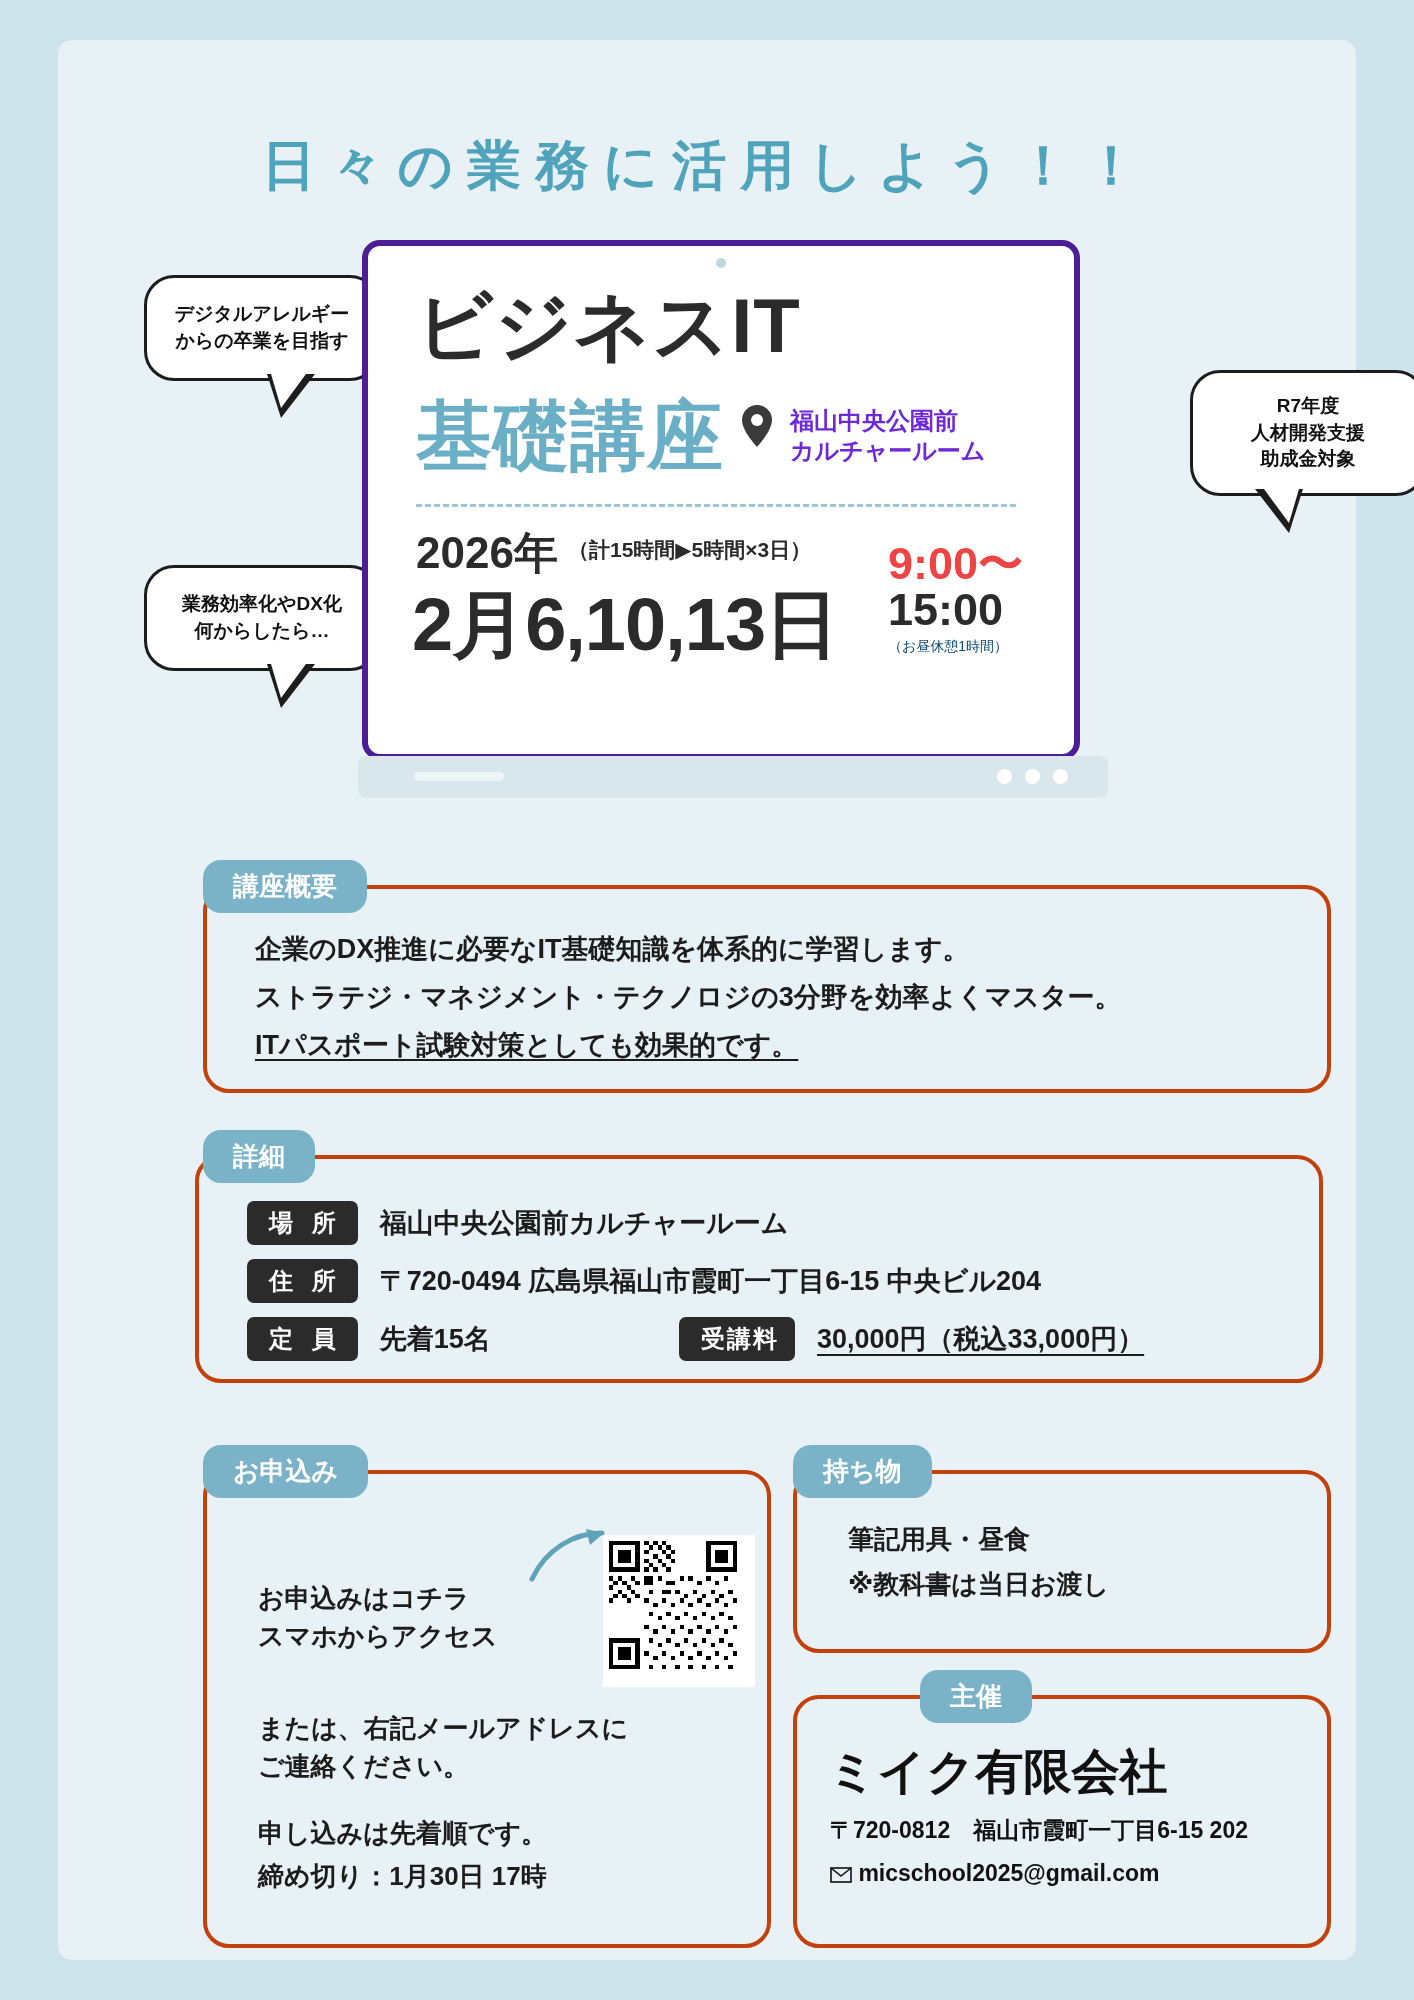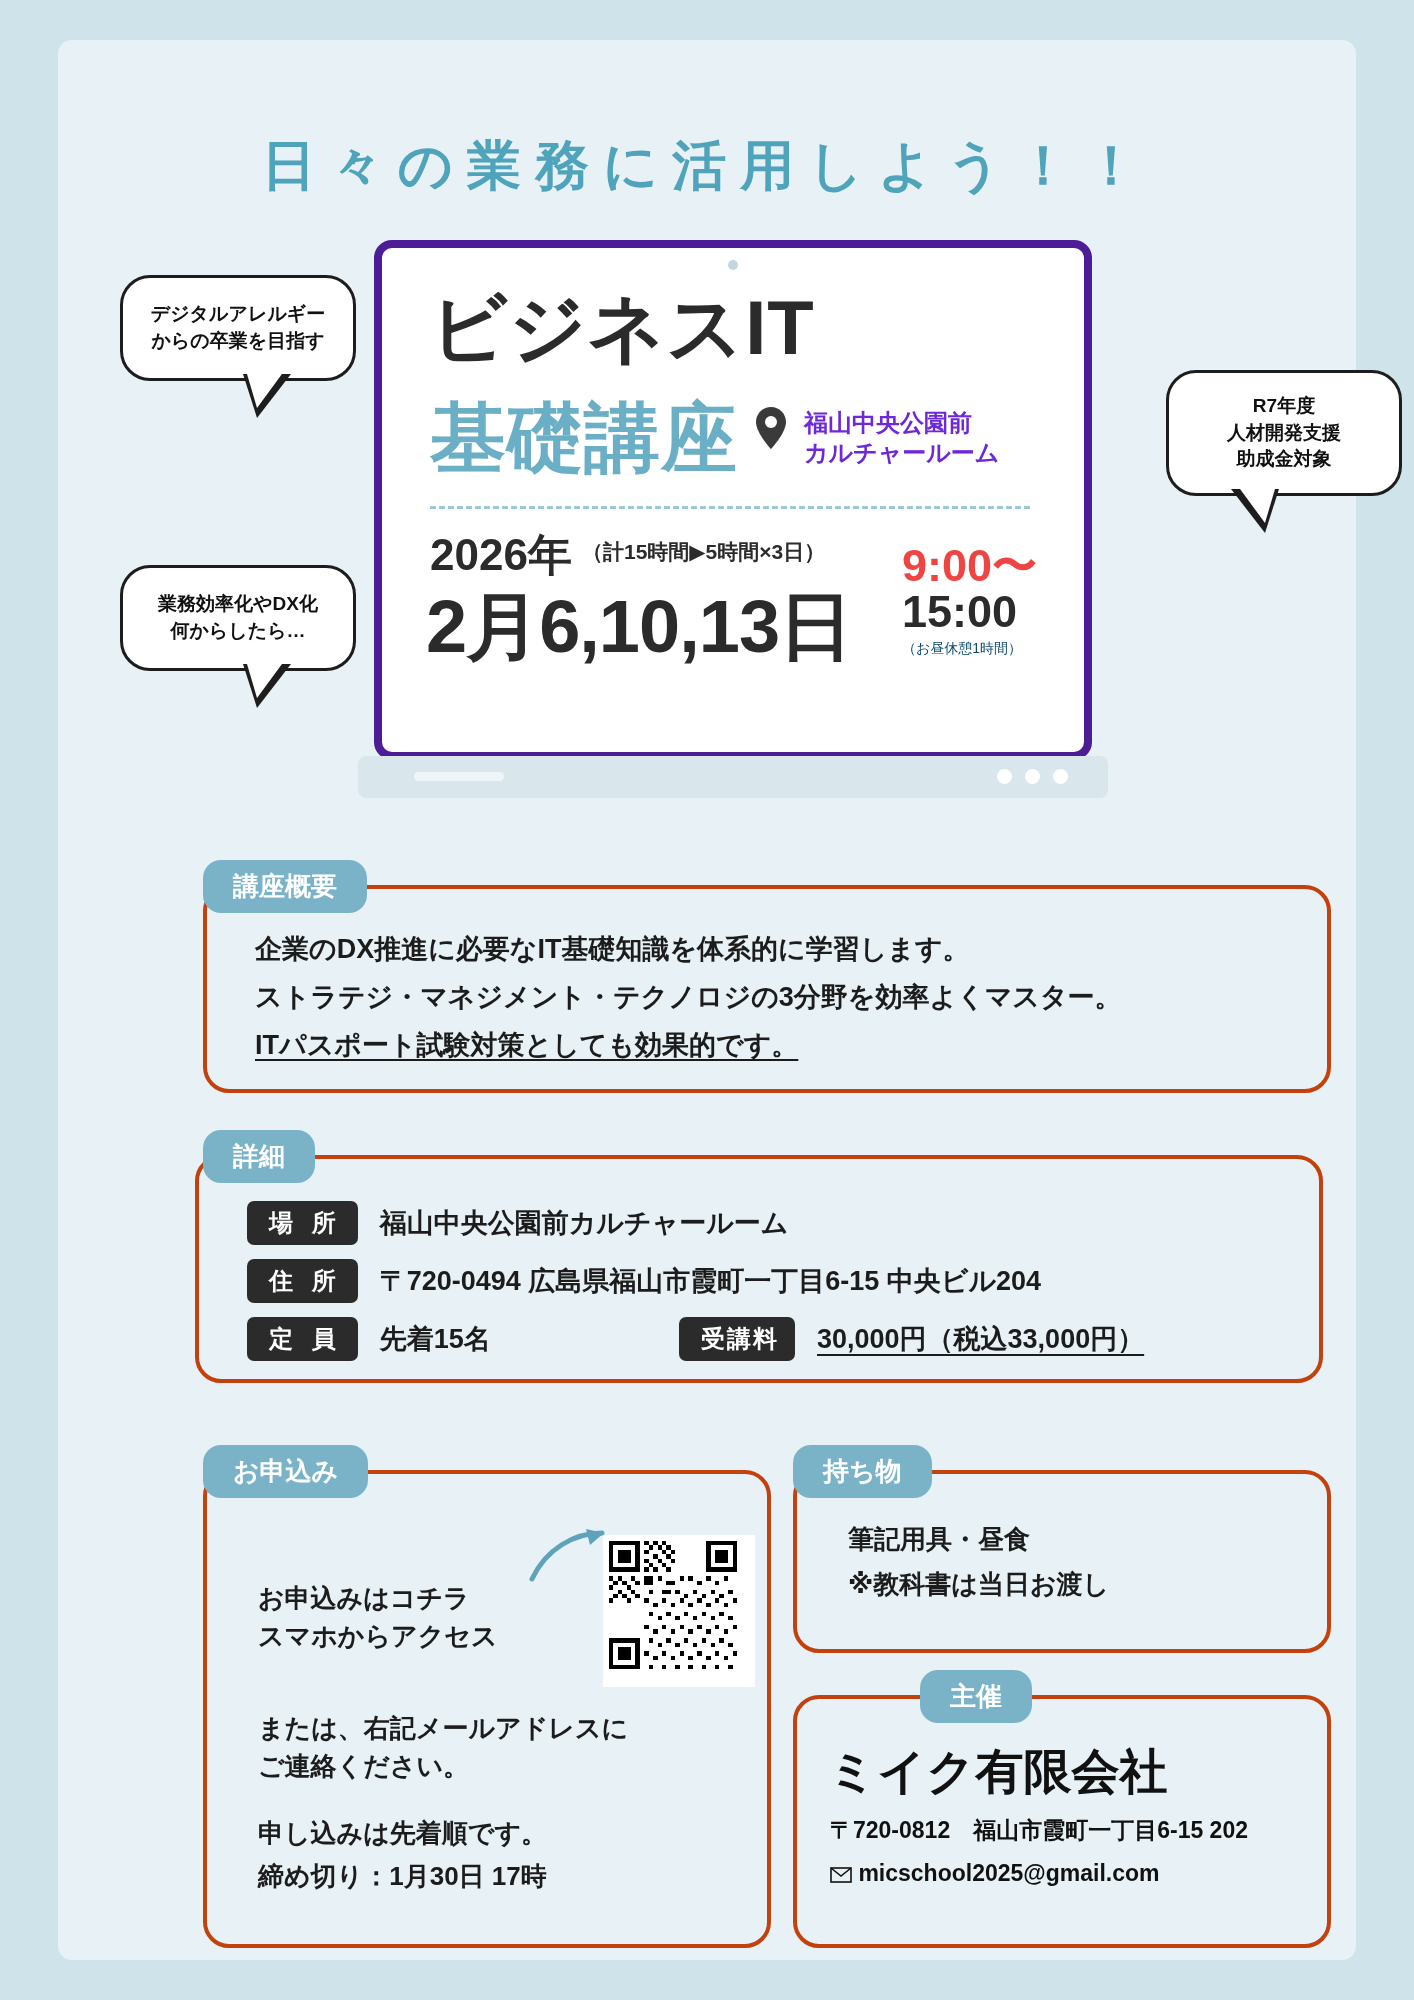--- a/index.html
+++ b/index.html
@@ -17,22 +17,22 @@
 
   
   .headline{
     position:absolute;left:0;top:90px;width:1298px;text-align:center;
     font-size:54px;letter-spacing:14px;color:#4fa3bb;font-weight:700;
   }
 
   
   .laptop{position:absolute;left:300px;top:200px;width:750px;height:560px;}
   .laptop-body{
-    position:absolute;left:16px;top:0;width:718px;height:520px;
-    background:#ffffff;border:8px solid #4c1d95;border-radius:18px;
+    position:absolute;left:4px;top:0;width:718px;height:520px;
+    background:#ffffff;border:6px solid #4c1d95;border-radius:18px;
     box-sizing:border-box;
   }
   .laptop-cam{
     position:absolute;left:50%;top:12px;width:10px;height:10px;margin-left:-5px;
     background:#c2d6dd;border-radius:50%;
   }
   .laptop-base{
     position:absolute;left:0;top:516px;width:750px;height:42px;
     background:#d9e7ec;border-radius:8px;
   }
@@ -62,21 +62,21 @@
   .date-note{position:absolute;left:200px;top:290px;font-size:21px;font-weight:700;color:#2b2b2b;}
   .date-big{position:absolute;left:44px;top:330px;font-size:74px;font-weight:800;color:#2b2b2b;letter-spacing:-1px;}
   .time-top{position:absolute;left:520px;top:288px;font-size:45px;font-weight:800;color:#ef4444;}
   .time-bot{position:absolute;left:520px;top:338px;font-size:45px;font-weight:800;color:#2b2b2b;}
   .time-note{position:absolute;left:520px;top:392px;font-size:14px;font-weight:400;color:#0c4a6e;}
 
   
   .bubble{
     position:absolute;background:#fff;border:3px solid #1d1d1d;border-radius:30px;
     font-size:19px;font-weight:700;line-height:1.4;text-align:center;color:#111;
-    display:flex;align-items:center;justify-content:center;
+    display:flex;align-items:center;justify-content:center;margin-left:24px;
   }
   .bubble .tail{
     position:absolute;width:0;height:0;
   }
   #bubble1{left:62px;top:235px;width:230px;height:100px;}
   #bubble1 .tail{left:120px;bottom:-40px;border-left:14px solid transparent;border-right:34px solid transparent;border-top:44px solid #1d1d1d;}
   #bubble1 .tail-in{position:absolute;left:124px;bottom:-30px;border-left:10px solid transparent;border-right:25px solid transparent;border-top:34px solid #fff;}
   #bubble2{left:62px;top:525px;width:230px;height:100px;}
   #bubble2 .tail{left:120px;bottom:-40px;border-left:14px solid transparent;border-right:34px solid transparent;border-top:44px solid #1d1d1d;}
   #bubble2 .tail-in{position:absolute;left:124px;bottom:-30px;border-left:10px solid transparent;border-right:25px solid transparent;border-top:34px solid #fff;}

